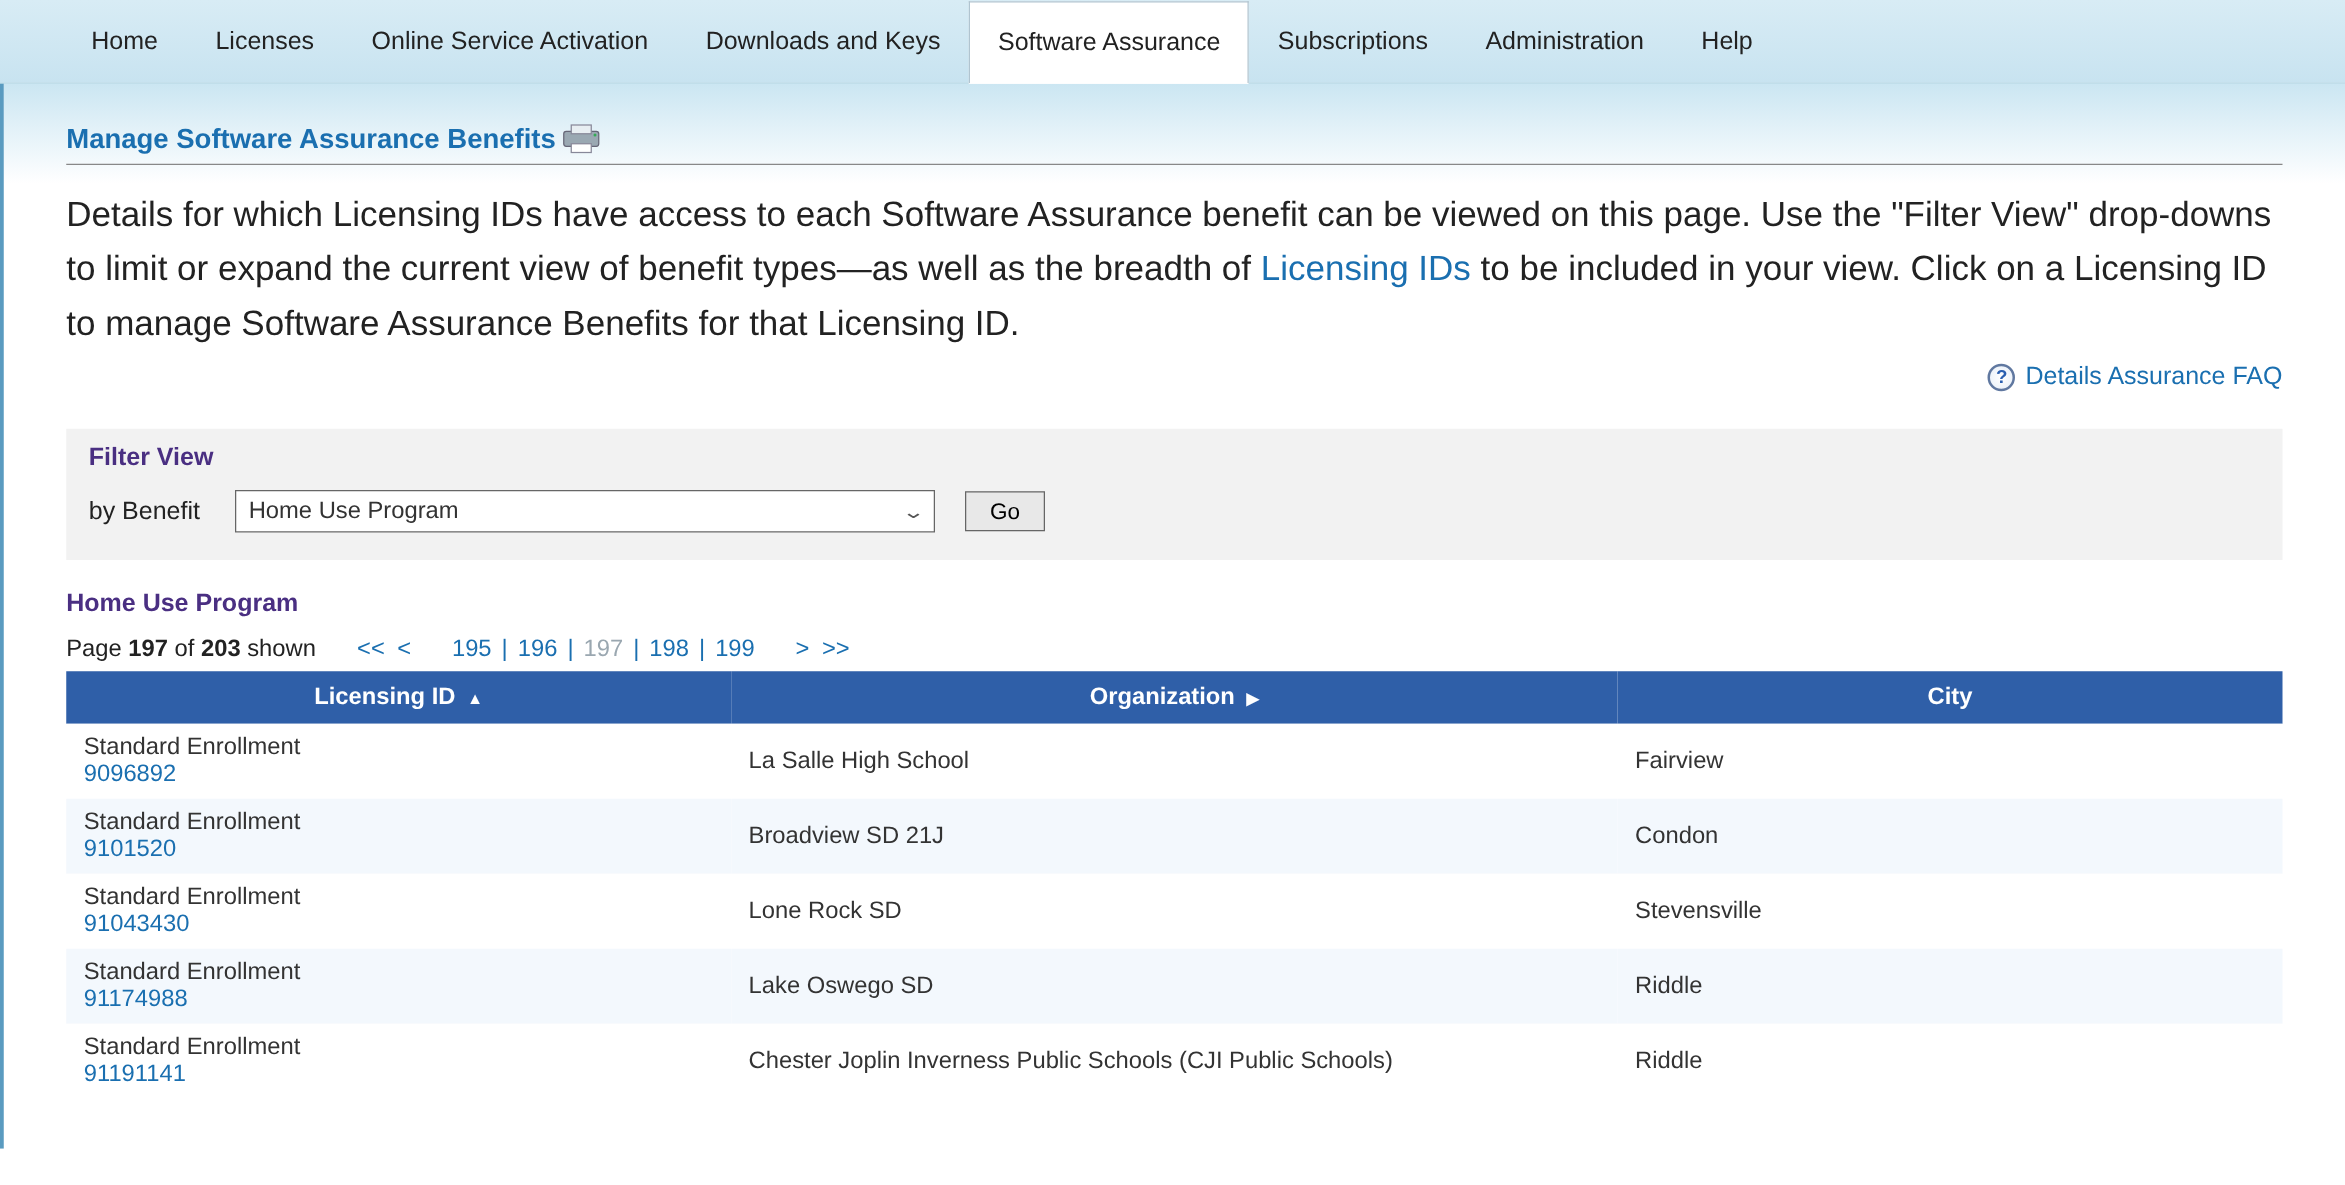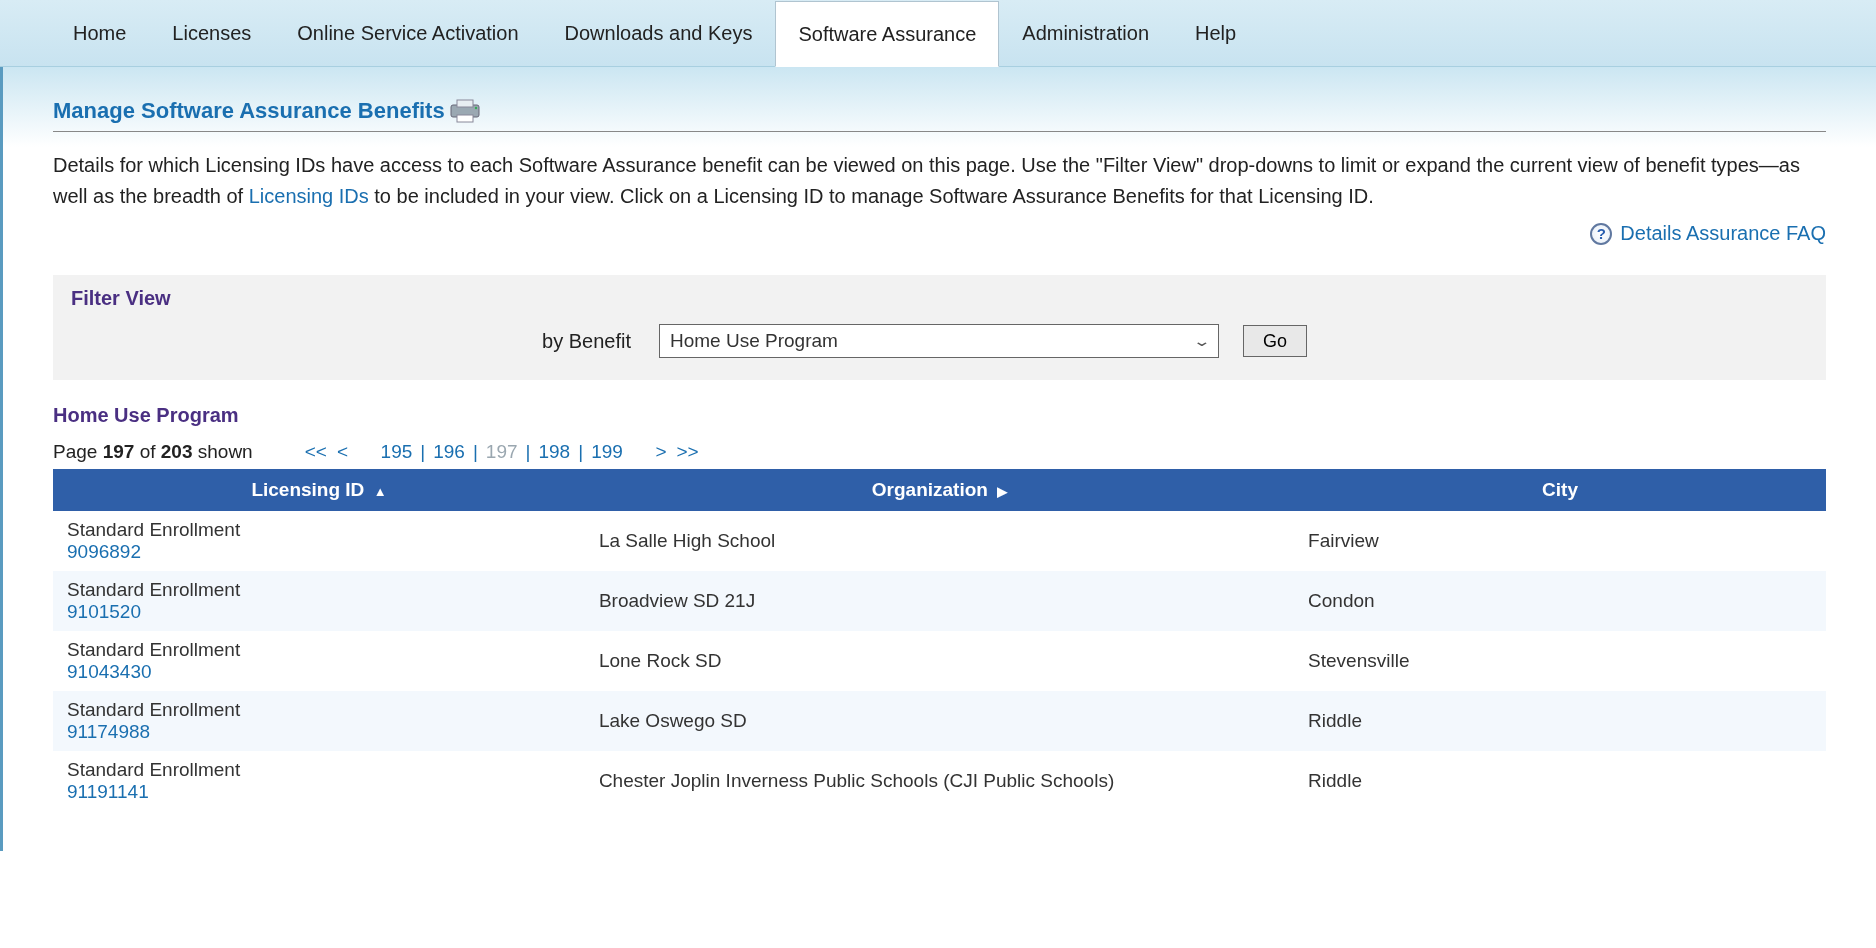--- a/index.html
+++ b/index.html
@@ -47,21 +47,21 @@
     padding-bottom: 6px;
     margin-bottom: 18px;
   }
   .page-title {
     color: #1a6fb0;
     font-size: 22px;
     font-weight: 700;
   }
   .printer-icon svg { display:block; }
   .intro {
-    font-size: 20px;
+    font-size: 28px;
     color: #222;
     line-height: 1.55;
     margin-bottom: 10px;
   }
   .intro a { color: #1a6fb0; text-decoration: none; }
   .faq-row {
     display: flex;
     justify-content: flex-end;
     align-items: center;
     gap: 8px;
@@ -82,21 +82,21 @@
   }
   .filter-title {
     color: #4a2f82;
     font-weight: 700;
     font-size: 20px;
     margin-bottom: 14px;
   }
   .filter-row {
     display: flex;
     align-items: center;
-    justify-content: center;
+    justify-content: flex-start;
     gap: 24px;
     padding-right: 30px;
   }
   .filter-label { font-size: 20px; color: #222; margin-right: 4px; }
   .benefit-select {
     width: 560px;
     height: 34px;
     border: 1px solid #666;
     background: #fff;
     display: flex;
@@ -119,21 +119,21 @@
   }
   .section-title {
     color: #4a2f82;
     font-size: 20px;
     font-weight: 700;
     margin-bottom: 14px;
   }
   .pager-row {
     display: flex;
     align-items: center;
-    gap: 52px;
+    gap: 33px;
     font-size: 19px;
     margin-bottom: 6px;
     color: #222;
   }
   .pager-row .page-info { }
   .pager-row .pager-nav {
     display: flex;
     align-items: center;
     gap: 10px;
     color: #1a6fb0;
@@ -169,20 +169,21 @@
 </style>
 </head>
 <body>
 
 <div class="topbar" id="topnav">
     <div class="tab">Home</div>
     <div class="tab">Licenses</div>
     <div class="tab">Online Service Activation</div>
     <div class="tab">Downloads and Keys</div>
     <div class="tab active">Software Assurance</div>
+    <div class="tab">Subscriptions</div>
     <div class="tab">Administration</div>
     <div class="tab">Help</div>
   </div>
 
 <div class="content-wrap">
 
   <div class="page-title-row">
     <div class="page-title">Manage Software Assurance Benefits</div>
     <div class="printer-icon">
       <svg width="40" height="28" viewBox="0 0 40 28">

